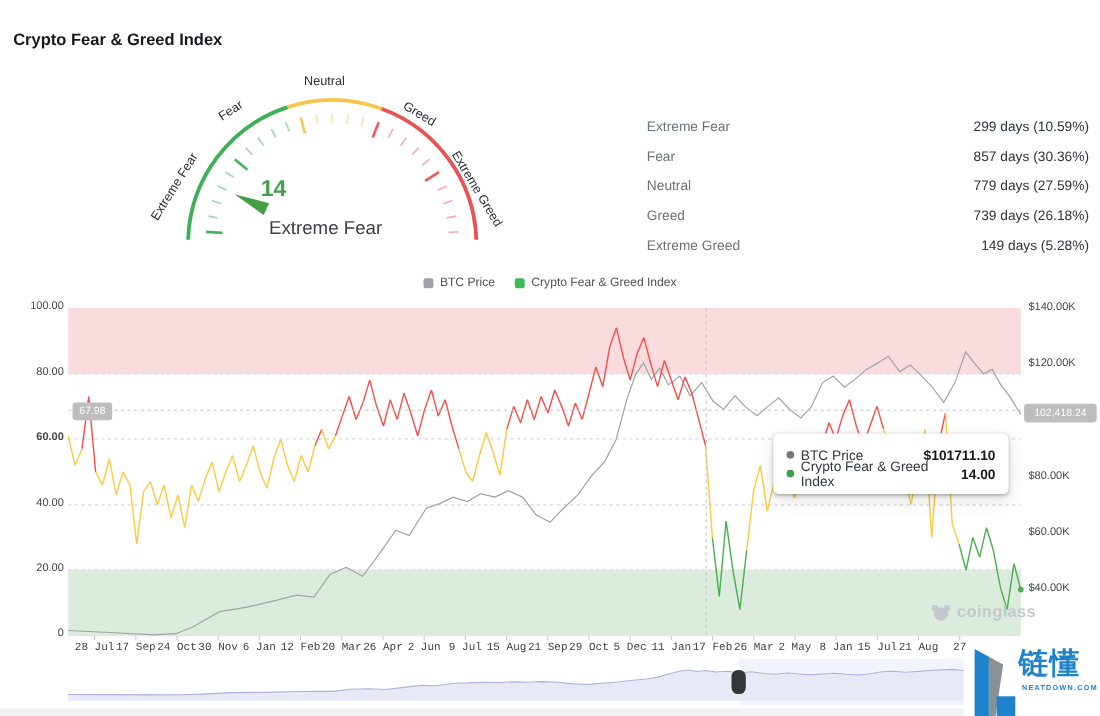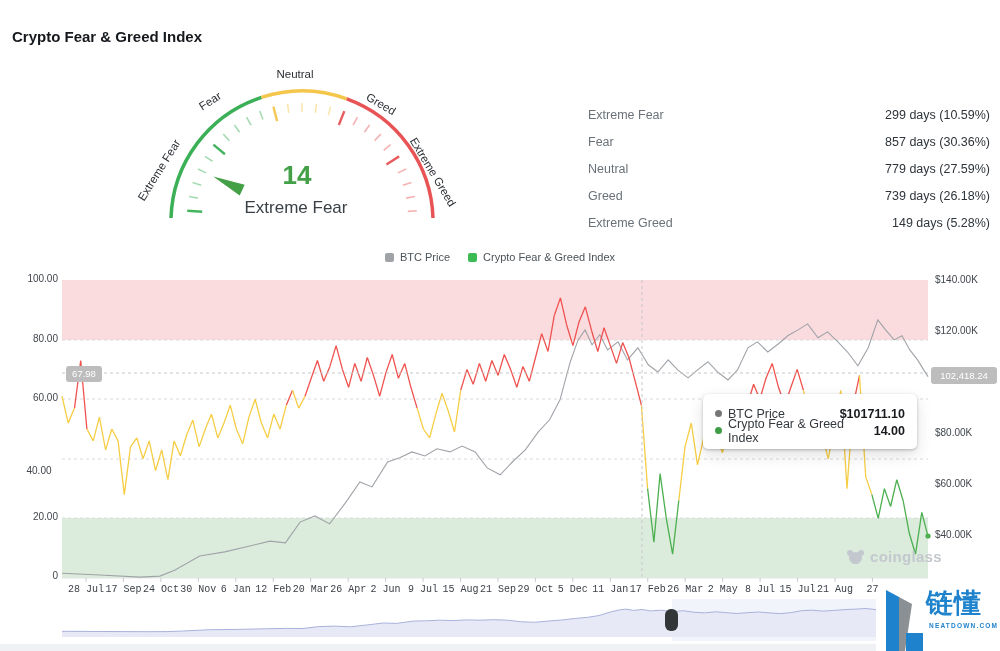--- a/index.html
+++ b/index.html
@@ -7,22 +7,22 @@
     font-family:"Liberation Sans", sans-serif; }
   .abs { position:absolute; }
   #app { position:relative; width:1000px; height:651px; background:#fff; }
 
   
   #page-title { left:12px; top:28px; font-size:15px; font-weight:bold; color:#15181c; }
 
   
   #gauge-svg { left:122px; top:60px; }
   .gz { position:absolute; font-size:11.5px; color:#2b2f34; white-space:nowrap; transform:translate(-50%,-50%); }
-  #gauge-value { left:297px; top:160px; width:120px; margin-left:-60px; text-align:center;
-    font-size:26px; font-weight:bold; color:#43a047; }
+  #gauge-value { left:297px; top:160px; width:120px; margin-left:-60px; text-align:left;
+    font-size:21px; font-weight:bold; color:#43a047; }
   #gauge-status { left:296px; top:198px; width:220px; margin-left:-110px; text-align:center;
     font-size:17px; color:#3b4046; }
 
   
   #tabs { left:584px; top:62px; height:28px; display:flex; align-items:center;
     background:#f0f1f3; border-radius:8px; padding:2px; gap:2px; }
   .tab { border:none; background:transparent; font-family:inherit; font-size:12px; color:#3c4248;
     padding:4px 14px; border-radius:6px; cursor:pointer; }
   .tab.sel { background:#fff; box-shadow:0 1px 2px rgba(0,0,0,.18); }
 
@@ -197,22 +197,22 @@
         <path d="M 647.6 218.6 L 653.9 272.2 M 653.9 272.2 L 660.1 203.7 M 660.1 203.7 L 666.3 248.4 M 666.3 248.4 L 672.6 284.2 M 672.6 284.2 L 678.8 230.5 M 871.9 224.6 L 878.2 248.4 M 878.2 248.4 L 884.4 218.6 M 884.4 218.6 L 890.6 236.5 M 890.6 236.5 L 896.8 209.7 M 896.8 209.7 L 903.1 230.5 M 903.1 230.5 L 909.3 263.3 M 909.3 263.3 L 915.5 284.2 M 915.5 284.2 L 921.8 242.4 M 921.8 242.4 L 928.0 266.3 " stroke="#4caf50"></path>
       </g>
     <line x1="642" y1="10" x2="642" y2="308" stroke="#c6c7c9" stroke-dasharray="3,3"></line>
     <line x1="62" y1="103" x2="928" y2="103" stroke="#c6c7c9" stroke-dasharray="3,3"></line>
     <circle cx="928" cy="266" r="2.6" fill="#4caf50"></circle>
   </svg>
 
   <div id="left-axis-labels">
       <span class="axis-lab abs" style="top: 273px; left: 20px; width: 38px; text-align: right;">100.00</span>
       <span class="axis-lab abs" style="top: 333px; left: 20px; width: 38px; text-align: right;">80.00</span>
-      <span class="axis-lab abs" style="top: 392px; left: 20px; width: 38px; text-align: right;">60.00</span>
-      <span class="axis-lab abs" style="top: 465px; left: 20px; width: 38px; text-align: center;">40.00</span>
+      <span class="axis-lab abs" style="top: 392px; left: 20px; width: 38px; text-align: right; font-weight: bold;">60.00</span>
+      <span class="axis-lab abs" style="top: 452px; left: 20px; width: 38px; text-align: right;">40.00</span>
       <span class="axis-lab abs" style="top: 511px; left: 20px; width: 38px; text-align: right;">20.00</span>
       <span class="axis-lab abs" style="top: 570px; left: 20px; width: 38px; text-align: right;">0</span>
     </div>
   <div id="right-axis-labels">
       <span class="axis-lab abs" style="top: 274px; left: 935px;">$140.00K</span>
       <span class="axis-lab abs" style="top: 325px; left: 935px;">$120.00K</span>
       <span class="axis-lab abs" style="top: 427px; left: 935px;">$80.00K</span>
       <span class="axis-lab abs" style="top: 478px; left: 935px;">$60.00K</span>
       <span class="axis-lab abs" style="top: 529px; left: 935px;">$40.00K</span>
     </div>
@@ -228,21 +228,21 @@
       <span style="left: 385.6px;">2 Jun</span>
       <span style="left: 423.05px;">9 Jul</span>
       <span style="left: 460.5px;">15 Aug</span>
       <span style="left: 497.95px;">21 Sep</span>
       <span style="left: 535.4px; text-align: center;">29 Oct</span>
       <span style="left: 572.85px;">5 Dec</span>
       <span style="left: 610.3px;">11 Jan</span>
       <span style="left: 647.75px;">17 Feb</span>
       <span style="left: 685.2px;">26 Mar</span>
       <span style="left: 722.65px;">2 May</span>
-      <span style="left: 760.1px;">8 Jul</span>
+      <span style="left: 760.1px;">8 Jan</span>
       <span style="left: 797.55px;">15 Jul</span>
       <span style="left: 835px;">21 Aug</span>
       <span style="left: 872.45px;">27</span>
     </div>
 
   <div id="badge-left" class="xbadge">67.98</div>
   <div id="badge-right" class="xbadge">102,418.24</div>
 
   <div id="watermark" class="abs">
     <svg width="19" height="16" viewBox="0 0 19 16">

